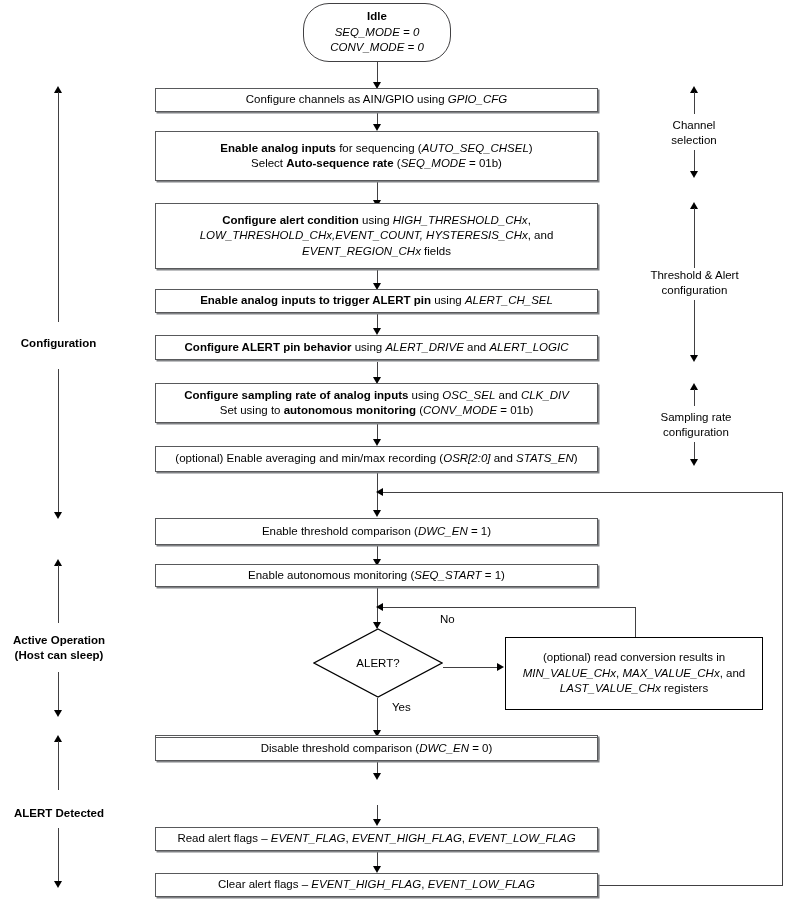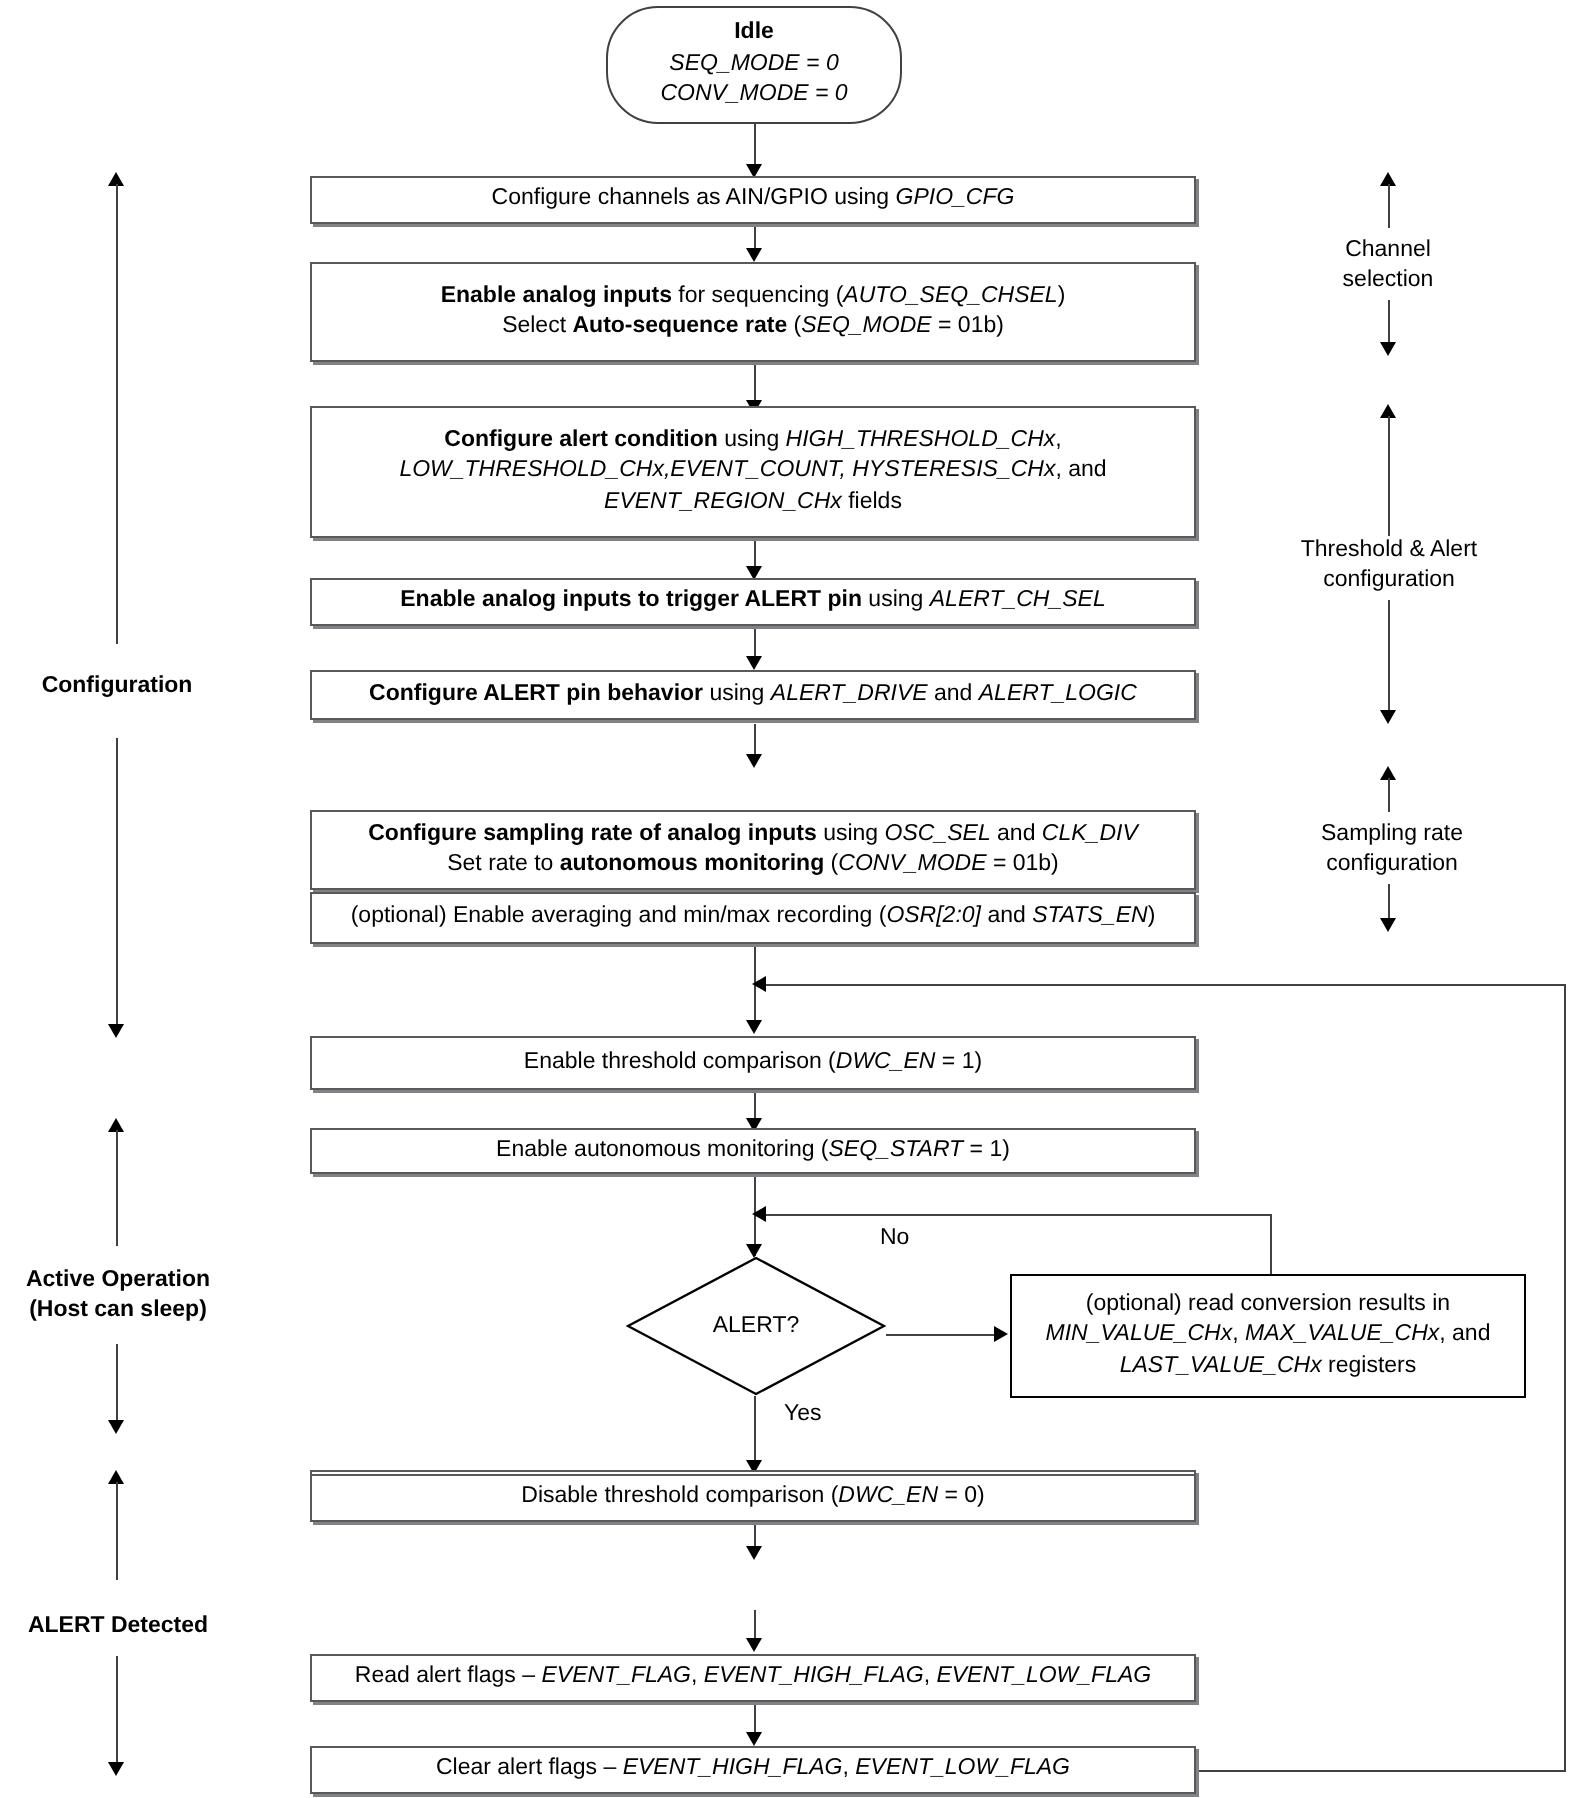--- a/index.html
+++ b/index.html
@@ -240,24 +240,24 @@
       <i>EVENT_REGION_CHx</i><span> fields</span>
     </div>
   </div>
 
   <div class="node" style="left:155px;top:335px;width:443px;height:25px;align-items:center;">
     <div class="txt">
       <b>Configure ALERT pin behavior</b><span> using </span><i>ALERT_DRIVE</i><span> and </span><i>ALERT_LOGIC</i>
     </div>
   </div>
 
-  <div class="node" style="left:155px;top:383px;width:443px;height:40px;margin-top:22px;">
+  <div class="node" style="left:155px;top:383px;width:443px;height:40px;">
     <div class="txt">
       <b>Configure sampling rate of analog inputs</b><span> using </span><i>OSC_SEL</i><span> and </span><i>CLK_DIV</i><br>
-      <span>Set rate to </span><b>autonomous monitoring</b><span> (</span><i>CONV_MODE</i><span> = 01b)</span>
+      <span>Set using to </span><b>autonomous monitoring</b><span> (</span><i>CONV_MODE</i><span> = 01b)</span>
     </div>
   </div>
 
   <div class="node" style="left:155px;top:446px;width:443px;height:26px;">
     <div class="txt">
       <span>(optional) Enable averaging and min/max recording (</span><i>OSR[2:0]</i><span> and </span><i>STATS_EN</i><span>)</span>
     </div>
   </div>
 
   <div class="node" style="left:155px;top:518px;width:443px;height:27px;">
@@ -272,21 +272,21 @@
     </div>
   </div>
 
   <div class="diamond-wrap" style="left:313px;top:628px;width:130px;height:70px;">
     <svg width="130" height="70" viewBox="0 0 130 70">
       <polygon points="65,1 129,35 65,69 1,35" fill="#ffffff" stroke="#000000" stroke-width="1.2"></polygon>
     </svg>
     <div class="diamond-label">ALERT?</div>
   </div>
 
-  <div class="node plain" style="left:505px;top:637px;width:258px;height:62px;">
+  <div class="node plain" style="left:505px;top:637px;width:258px;height:73px;">
     <div class="txt">
       <span>(optional) read conversion results in</span><br>
       <i>MIN_VALUE_CHx</i><span>, </span><i>MAX_VALUE_CHx</i><span>, and</span><br>
       <i>LAST_VALUE_CHx</i><span> registers</span>
     </div>
   </div>
 
   <div class="node" style="left:155px;top:735px;width:443px;height:23px;">
     <div class="txt">
       <span>Stop autonomous monitoring (</span><i>SEQ_START</i><span> = 0)</span>

